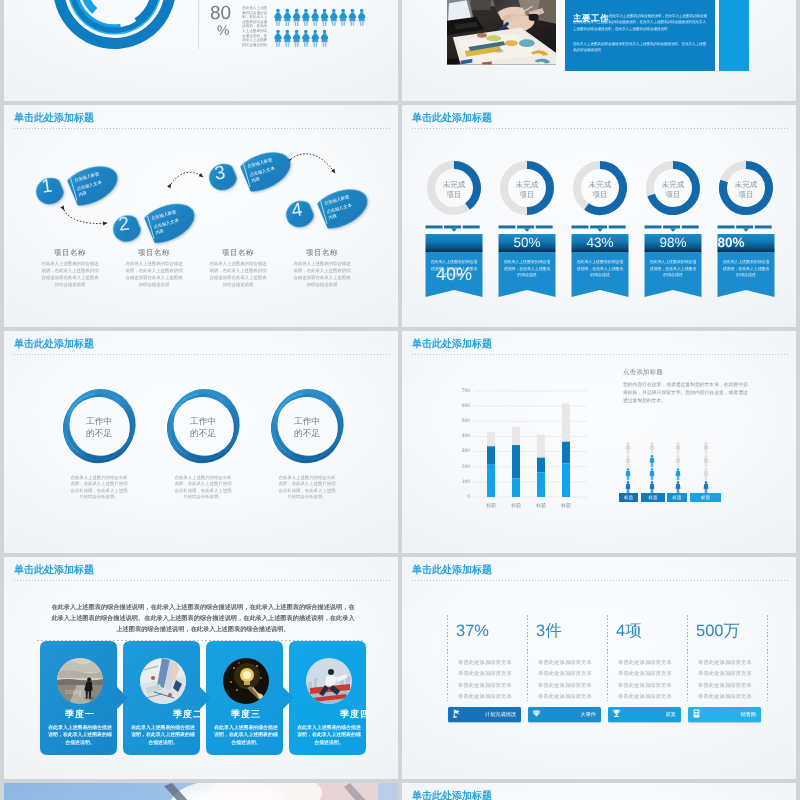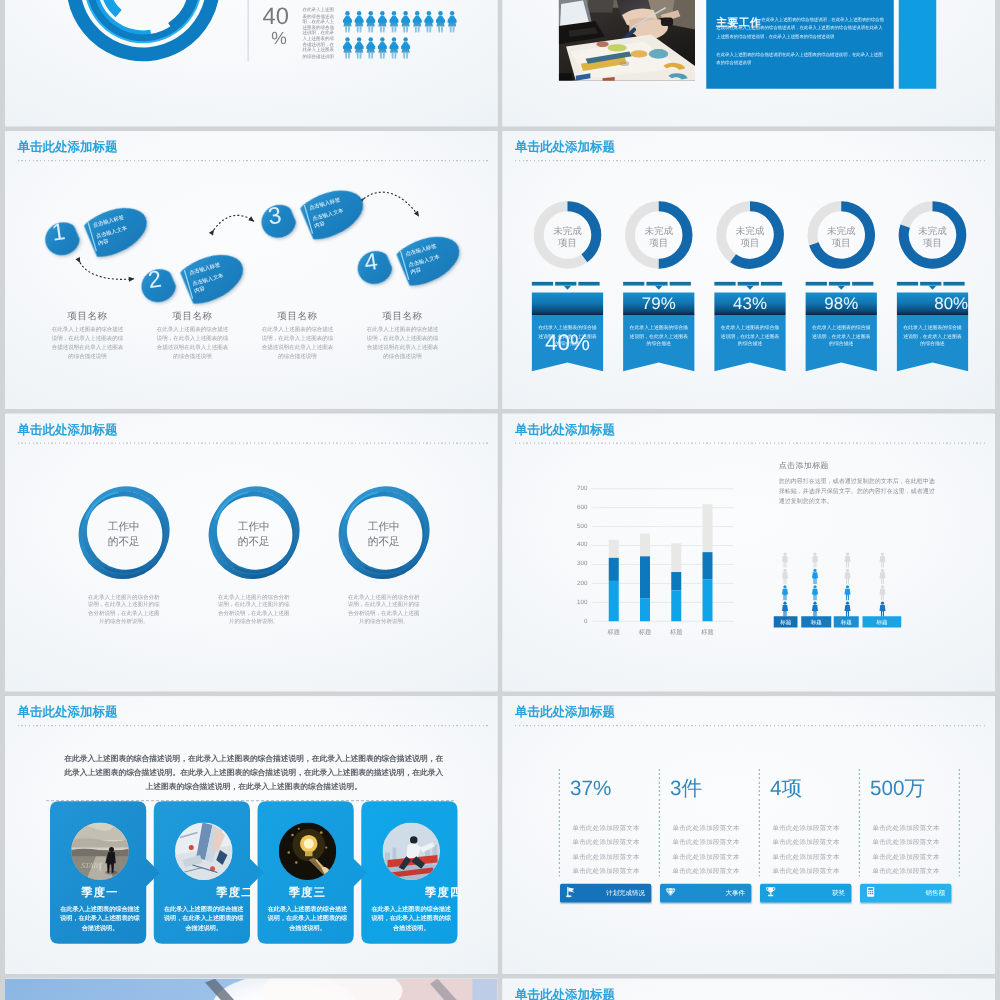--- a/index.html
+++ b/index.html
@@ -38,21 +38,21 @@
         <path d="M137 36 L137 66"></path>
       </g>
       <g fill="#f2f7fa" stroke="#5b86a0" stroke-width="1.1">
         <circle cx="96" cy="78.5" r="2.5"></circle>
         <circle cx="113" cy="76.5" r="2.5"></circle>
         <circle cx="137" cy="68.5" r="2.5"></circle>
       </g>
     </svg>
   </div>
   <div style="position:absolute;left:194px;top:100px;width:1px;height:70px;background:#d5dadf;"></div>
-  <div class="txt" style="left:206px;top:126px;font-size:19px;color:#76797d;line-height:18px;font-weight:300;">40</div>
+  <div class="txt" style="left:206px;top:126px;font-size:19px;color:#76797d;line-height:18px;font-weight:300;">80</div>
   <div class="txt" style="left:213px;top:144px;font-size:14px;color:#7b7e82;line-height:14px;font-weight:300;">%</div>
   <div class="txt" style="left:238px;top:127px;width:27px;font-size:3.6px;line-height:4.6px;color:#81878d;">在此录入上述图表的综合描述说明，在此录入上述图表的综合描述说明，在此录入上述图表的综合描述说明，在此录入上述图表的综合描述说明</div>
   <svg style="position:absolute;left:266px;top:118px;" width="120" height="60" viewBox="0 0 120 55">
     <defs>
           <linearGradient id="pg1" x1="0" y1="0" x2="0" y2="1">
             <stop offset="0" stop-color="#1f9bdd"></stop>
             <stop offset="0.55" stop-color="#1b93d6"></stop>
             <stop offset="1" stop-color="#5e9fc4"></stop>
           </linearGradient>
         </defs>
@@ -373,30 +373,30 @@
       <rect x="352.7" y="120.5" width="17" height="3" fill="url(#segg)"></rect>
       <path d="M341 123.5 L347 123.5 L344 126.8 Z" fill="#1577a8"></path>
       <rect x="315.5" y="129" width="57" height="18" fill="url(#bnrTop)"></rect>
       <path d="M315.5 147 L372.5 147 L372.5 192 L344 185 L315.5 192 Z" fill="#1b8dcf"></path>
     </g>
   </svg>
   <div class="txt" style="left:30px;top:75px;width:44px;text-align:center;font-size:7.6px;line-height:10.2px;color:#9298a0;"><span>未完成</span><br><span>项目</span></div>
   <div class="txt" style="left:23.5px;top:128px;width:57px;text-align:center;font-size:18px;line-height:19px;color:#eef7fd;font-weight:300;margin-top:32px;">40%</div>
   <div class="txt" style="left:28px;top:154px;width:48px;text-align:center;font-size:3.9px;line-height:6.6px;color:#e4f2fb;">在此录入上述图表的综合描述说明，在此录入上述图表的综合描述</div>
   <div class="txt" style="left:103px;top:75px;width:44px;text-align:center;font-size:7.6px;line-height:10.2px;color:#9298a0;"><span>未完成</span><br><span>项目</span></div>
-  <div class="txt" style="left:96.5px;top:128px;width:57px;text-align:center;font-size:13.5px;line-height:19px;color:#eef7fd;font-weight:300;">79%</div>
+  <div class="txt" style="left:96.5px;top:128px;width:57px;text-align:center;font-size:13.5px;line-height:19px;color:#eef7fd;font-weight:300;">50%</div>
   <div class="txt" style="left:101px;top:154px;width:48px;text-align:center;font-size:3.9px;line-height:6.6px;color:#e4f2fb;">在此录入上述图表的综合描述说明，在此录入上述图表的综合描述</div>
   <div class="txt" style="left:176px;top:75px;width:44px;text-align:center;font-size:7.6px;line-height:10.2px;color:#9298a0;"><span>未完成</span><br><span>项目</span></div>
   <div class="txt" style="left:169.5px;top:128px;width:57px;text-align:center;font-size:13.5px;line-height:19px;color:#eef7fd;font-weight:300;">43%</div>
   <div class="txt" style="left:174px;top:154px;width:48px;text-align:center;font-size:3.9px;line-height:6.6px;color:#e4f2fb;">在此录入上述图表的综合描述说明，在此录入上述图表的综合描述</div>
   <div class="txt" style="left:249px;top:75px;width:44px;text-align:center;font-size:7.6px;line-height:10.2px;color:#9298a0;"><span>未完成</span><br><span>项目</span></div>
   <div class="txt" style="left:242.5px;top:128px;width:57px;text-align:center;font-size:13.5px;line-height:19px;color:#eef7fd;font-weight:300;">98%</div>
   <div class="txt" style="left:247px;top:154px;width:48px;text-align:center;font-size:3.9px;line-height:6.6px;color:#e4f2fb;">在此录入上述图表的综合描述说明，在此录入上述图表的综合描述</div>
   <div class="txt" style="left:322px;top:75px;width:44px;text-align:center;font-size:7.6px;line-height:10.2px;color:#9298a0;"><span>未完成</span><br><span>项目</span></div>
-  <div class="txt" style="left:315.5px;top:128px;width:57px;text-align:right;font-size:13.5px;line-height:19px;color:#eef7fd;font-weight:400;">80%</div>
+  <div class="txt" style="left:315.5px;top:128px;width:57px;text-align:left;font-size:13.5px;line-height:19px;color:#eef7fd;font-weight:700;">80%</div>
   <div class="txt" style="left:320px;top:154px;width:48px;text-align:center;font-size:3.9px;line-height:6.6px;color:#e4f2fb;">在此录入上述图表的综合描述说明，在此录入上述图表的综合描述</div>
 </div>
 <div class="slide" style="left:4px;top:331px;">
   <div class="s-title">单击此处添加标题</div>
   <div class="s-rule"></div>
   <svg style="position:absolute;left:0;top:0;" width="394" height="222">
     <defs>
       <linearGradient id="ringg" x1="0" y1="0" x2="0.4" y2="1">
         <stop offset="0" stop-color="#1b78b8"></stop>
             <stop offset="0.45" stop-color="#2a8ec9"></stop>

